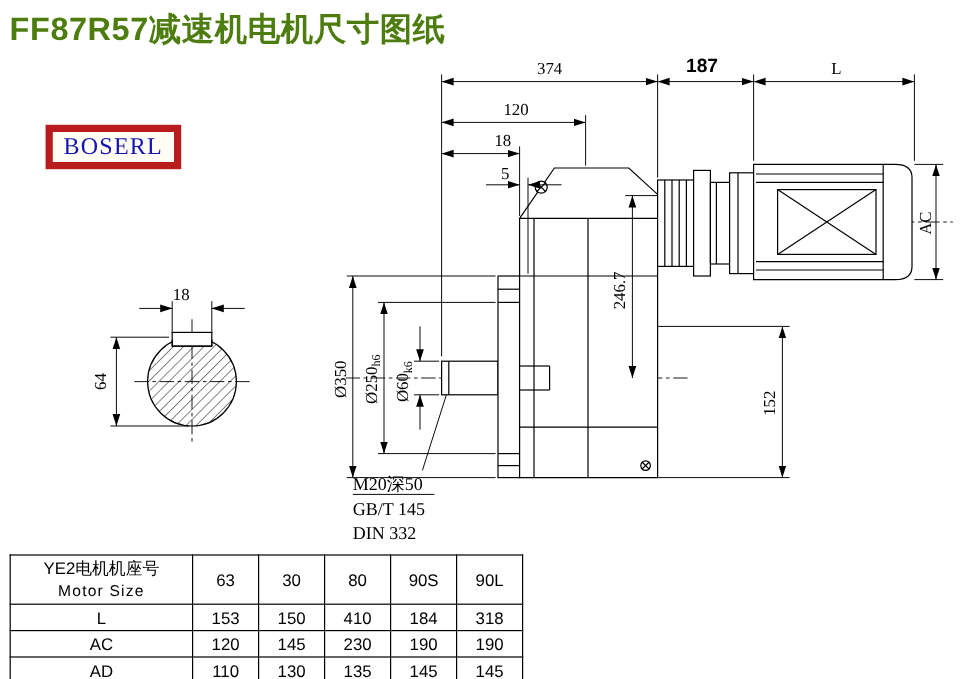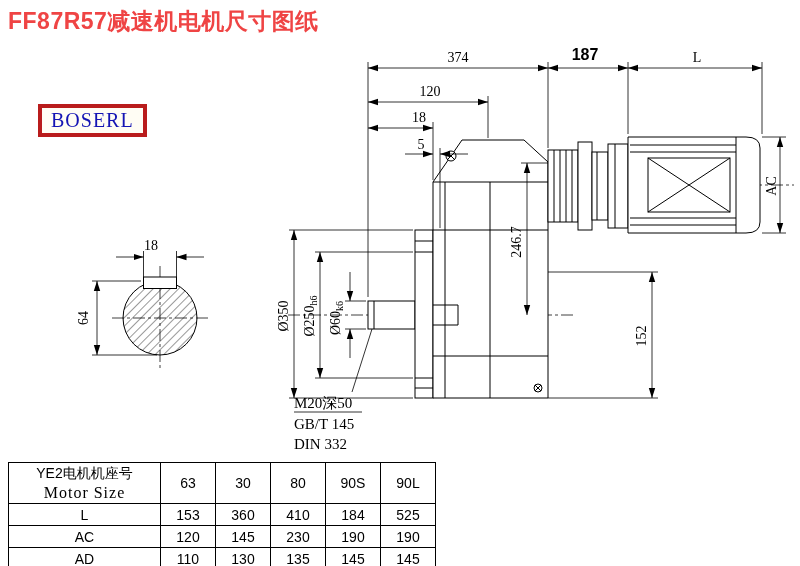--- a/index.html
+++ b/index.html
@@ -2,41 +2,41 @@
 <html><head>
 <meta charset="utf-8">
 <style>
   html,body { margin:0; padding:0; background:#fff; }
   .page {
     position:relative; width:800px; height:566px; background:#fff;
     font-family:"Liberation Sans", sans-serif; overflow:hidden;
   }
   .title {
     position:absolute; left:8px; top:6px;
-    font-size:23px; font-weight:bold; color:#ef4444; letter-spacing:0.5px;
+    font-size:27px; font-weight:bold; color:#4d7c0f; letter-spacing:0.5px;
   }
   .logo {
     position:absolute; left:38px; top:104px;
-    border:4px solid #b91c1c; padding:1px 9px; background:#fffdf4;
+    border:6px solid #b91c1c; padding:1px 9px; background:#fffdf4;
     font-family:"Liberation Serif", serif; font-size:20px; color:#1414b4; letter-spacing:1px;
   }
   svg.drawing { position:absolute; left:0; top:0; }
   svg text { font-family:"Liberation Serif", serif; font-size:14px; fill:#000; stroke:none; }
   svg text.dim-bold { font-family:"Liberation Sans", sans-serif; font-size:16px; font-weight:bold; }
   svg text.note { font-size:15px; }
   .ln line, .ln rect, .ln polygon, .ln circle, .ln path { stroke:#000; stroke-width:1; }
   .dl line { stroke:#000; stroke-width:0.8; }
   .cl { stroke:#000 !important; stroke-width:0.75 !important; stroke-dasharray:12 3 3 3; }
   table.spec {
     position:absolute; left:8px; top:462px; border-collapse:collapse;
     font-size:14px; text-align:center; table-layout:fixed; background:#fff;
   }
   table.spec td { border:1px solid #000; height:21px; padding:0 4px; }
   table.spec td.c0 { height:40px; line-height:19px; }
-  table.spec .en { font-family:Liberation Serif, serif; font-size:16px; letter-spacing:1px; }
+  table.spec .en { font-family:Liberation Sans, sans-serif; font-size:13px; letter-spacing:1px; }
 </style>
 </head>
 <body>
 
 <div class="page">
 
   <div class="title">FF87R57减速机电机尺寸图纸</div>
   <div class="logo">BOSERL</div>
 
   <svg class="drawing" width="800" height="460" viewBox="0 0 800 460" xmlns="http://www.w3.org/2000/svg">
@@ -199,24 +199,24 @@
       </td>
       <td>63</td>
       <td>30</td>
       <td>80</td>
       <td>90S</td>
       <td>90L</td>
     </tr>
     <tr>
       <td>L</td>
       <td>153</td>
-      <td>360</td>
+      <td>150</td>
       <td>410</td>
       <td>184</td>
-      <td>525</td>
+      <td>318</td>
     </tr>
     <tr>
       <td>AC</td>
       <td>120</td>
       <td>145</td>
       <td>230</td>
       <td>190</td>
       <td>190</td>
     </tr>
     <tr>

